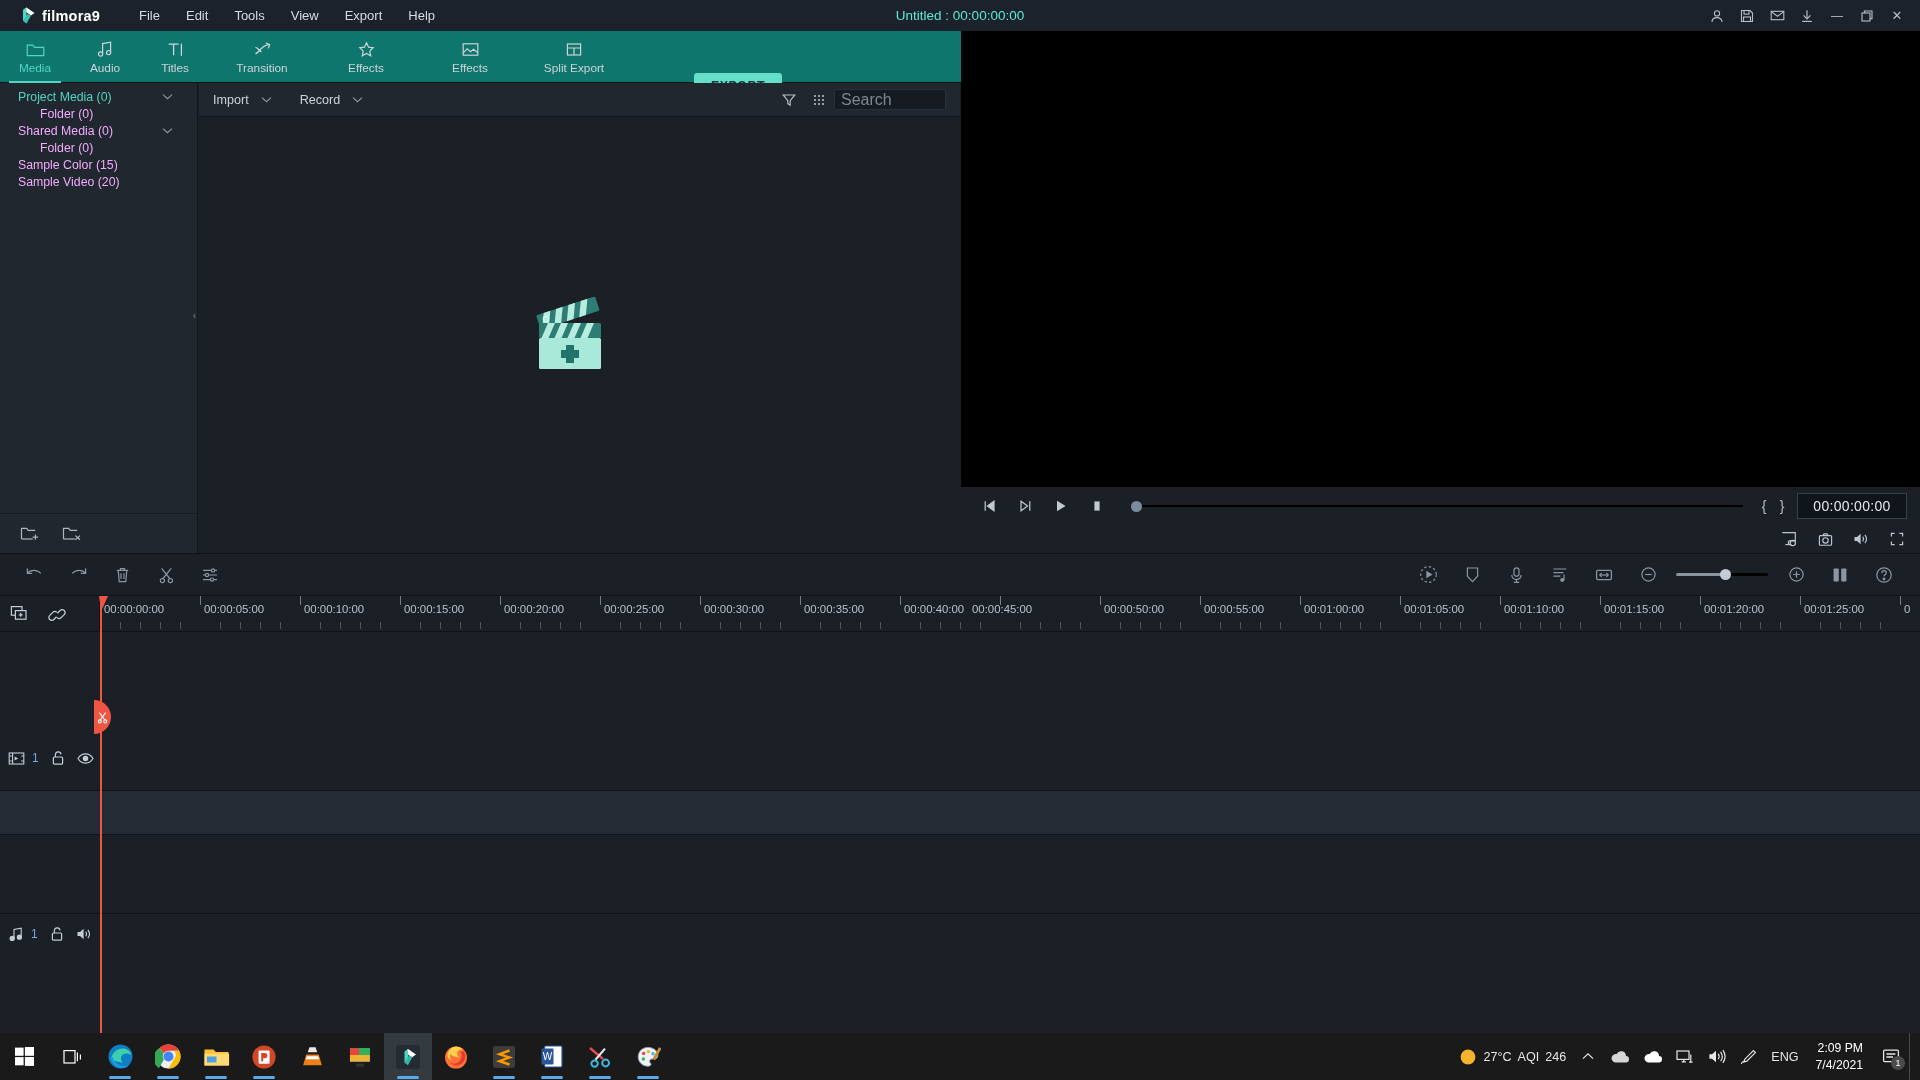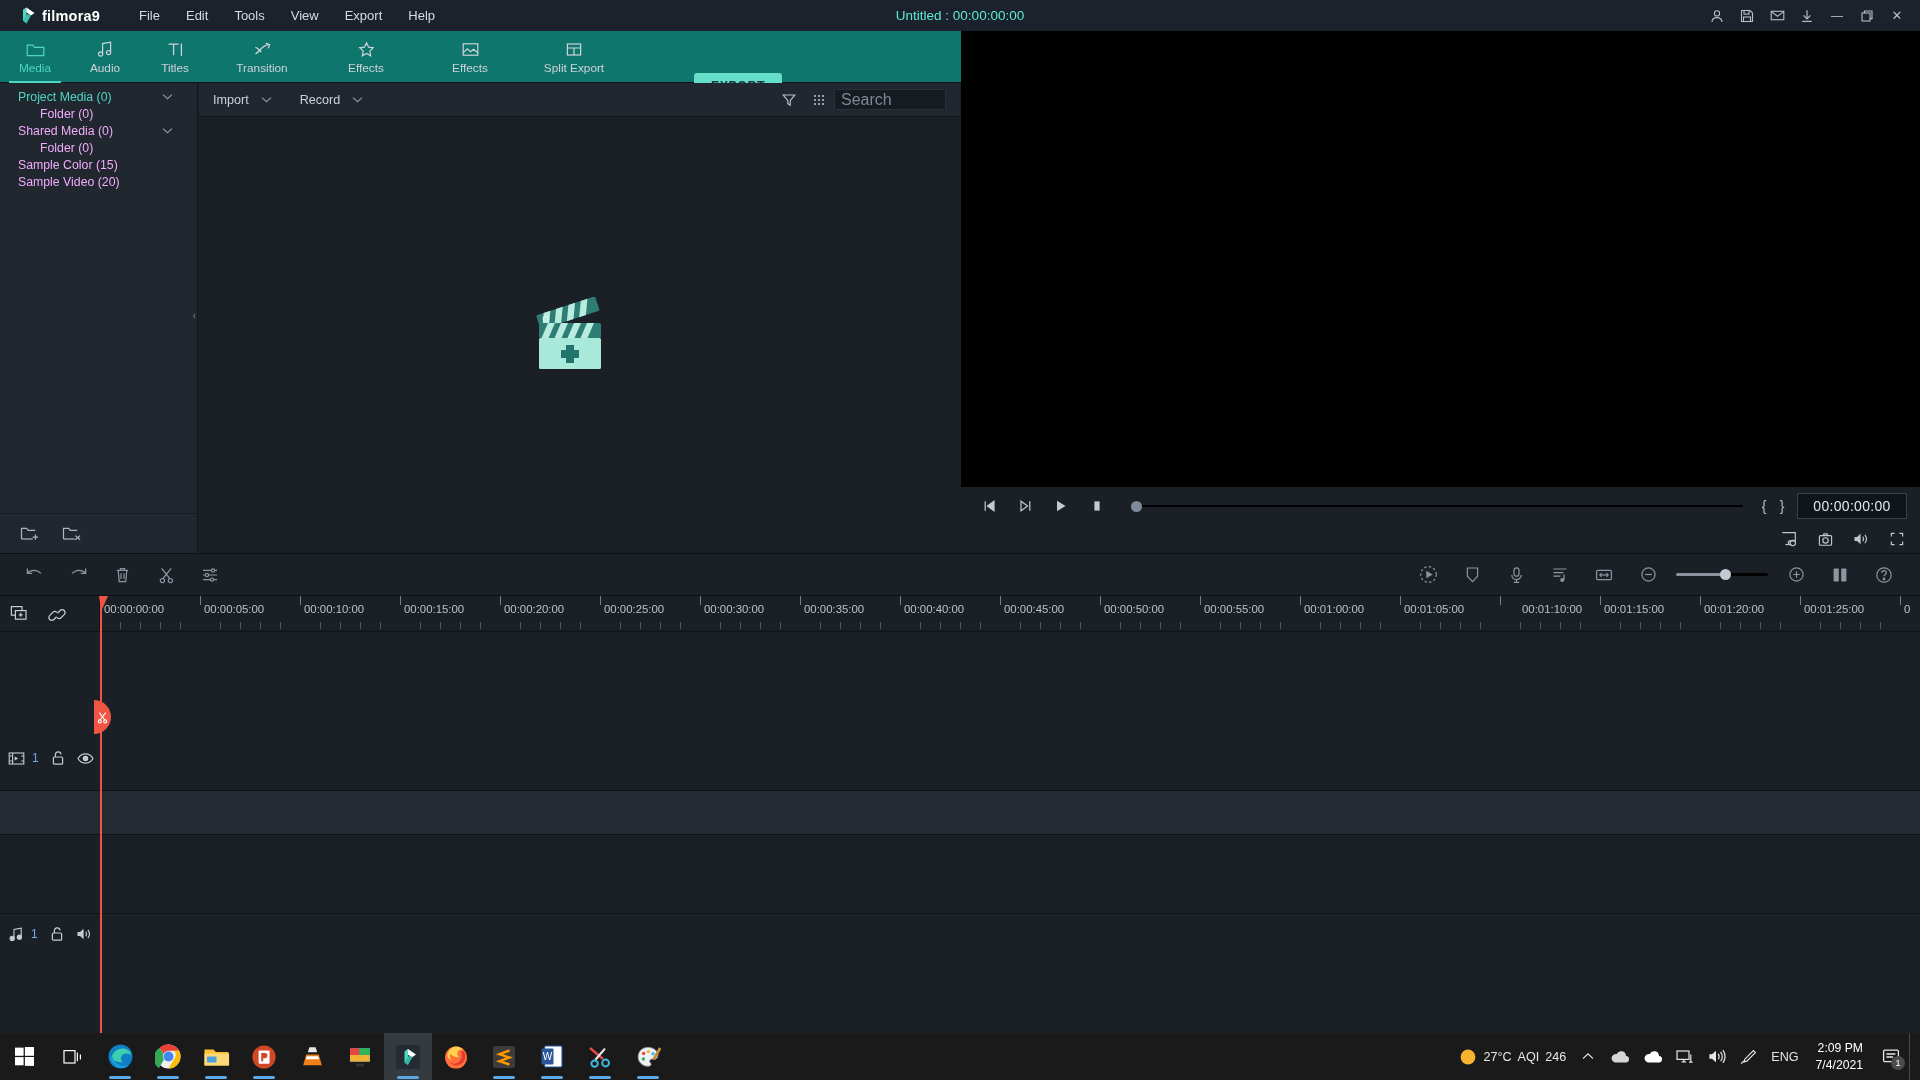--- a/index.html
+++ b/index.html
@@ -729,21 +729,21 @@
         <div class="rtick minor" style="left: 740px;"></div>
         <div class="rtick minor" style="left: 760px;"></div>
         <div class="rtick minor" style="left: 780px;"></div>
         <div class="rtick" style="left: 800px;"></div>
         <div class="rlabel" style="left: 804px;">00:00:40:00</div>
         <div class="rtick minor" style="left: 820px;"></div>
         <div class="rtick minor" style="left: 840px;"></div>
         <div class="rtick minor" style="left: 860px;"></div>
         <div class="rtick minor" style="left: 880px;"></div>
         <div class="rtick" style="left: 900px;"></div>
-        <div class="rlabel" style="left: 904px;">00:00:45:00</div>
+        <div class="rlabel" style="left: 872px;">00:00:45:00</div>
         <div class="rtick minor" style="left: 920px;"></div>
         <div class="rtick minor" style="left: 940px;"></div>
         <div class="rtick minor" style="left: 960px;"></div>
         <div class="rtick minor" style="left: 980px;"></div>
         <div class="rtick" style="left: 1000px;"></div>
         <div class="rlabel" style="left: 1004px;">00:00:50:00</div>
         <div class="rtick minor" style="left: 1020px;"></div>
         <div class="rtick minor" style="left: 1040px;"></div>
         <div class="rtick minor" style="left: 1060px;"></div>
         <div class="rtick minor" style="left: 1080px;"></div>
@@ -759,21 +759,21 @@
         <div class="rtick minor" style="left: 1240px;"></div>
         <div class="rtick minor" style="left: 1260px;"></div>
         <div class="rtick minor" style="left: 1280px;"></div>
         <div class="rtick" style="left: 1300px;"></div>
         <div class="rlabel" style="left: 1304px;">00:01:05:00</div>
         <div class="rtick minor" style="left: 1320px;"></div>
         <div class="rtick minor" style="left: 1340px;"></div>
         <div class="rtick minor" style="left: 1360px;"></div>
         <div class="rtick minor" style="left: 1380px;"></div>
         <div class="rtick" style="left: 1400px;"></div>
-        <div class="rlabel" style="left: 1404px; margin-left: 18px;">00:01:10:00</div>
+        <div class="rlabel" style="left: 1404px;">00:01:10:00</div>
         <div class="rtick minor" style="left: 1420px;"></div>
         <div class="rtick minor" style="left: 1440px;"></div>
         <div class="rtick minor" style="left: 1460px;"></div>
         <div class="rtick minor" style="left: 1480px;"></div>
         <div class="rtick" style="left: 1500px;"></div>
         <div class="rlabel" style="left: 1504px;">00:01:15:00</div>
         <div class="rtick minor" style="left: 1520px;"></div>
         <div class="rtick minor" style="left: 1540px;"></div>
         <div class="rtick minor" style="left: 1560px;"></div>
         <div class="rtick minor" style="left: 1580px;"></div>

